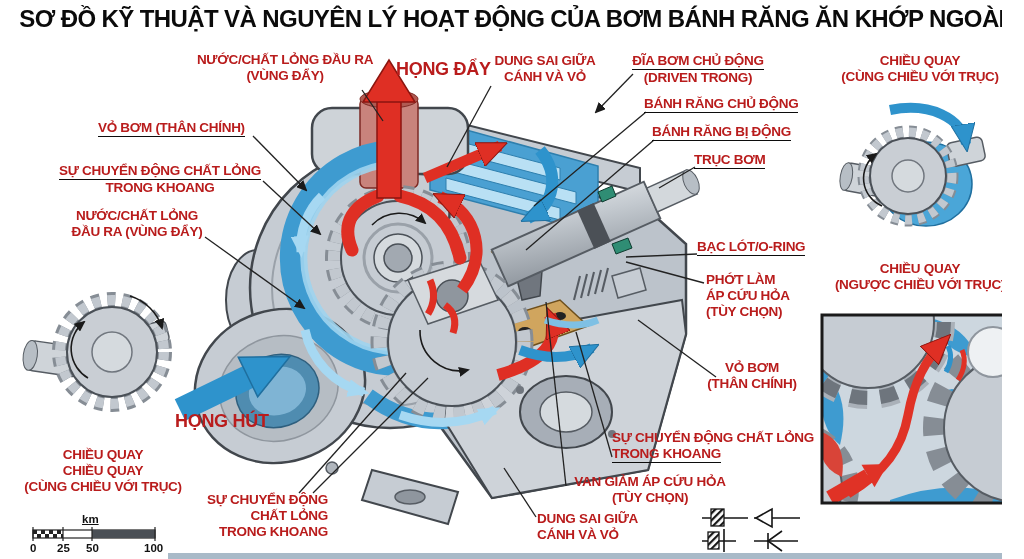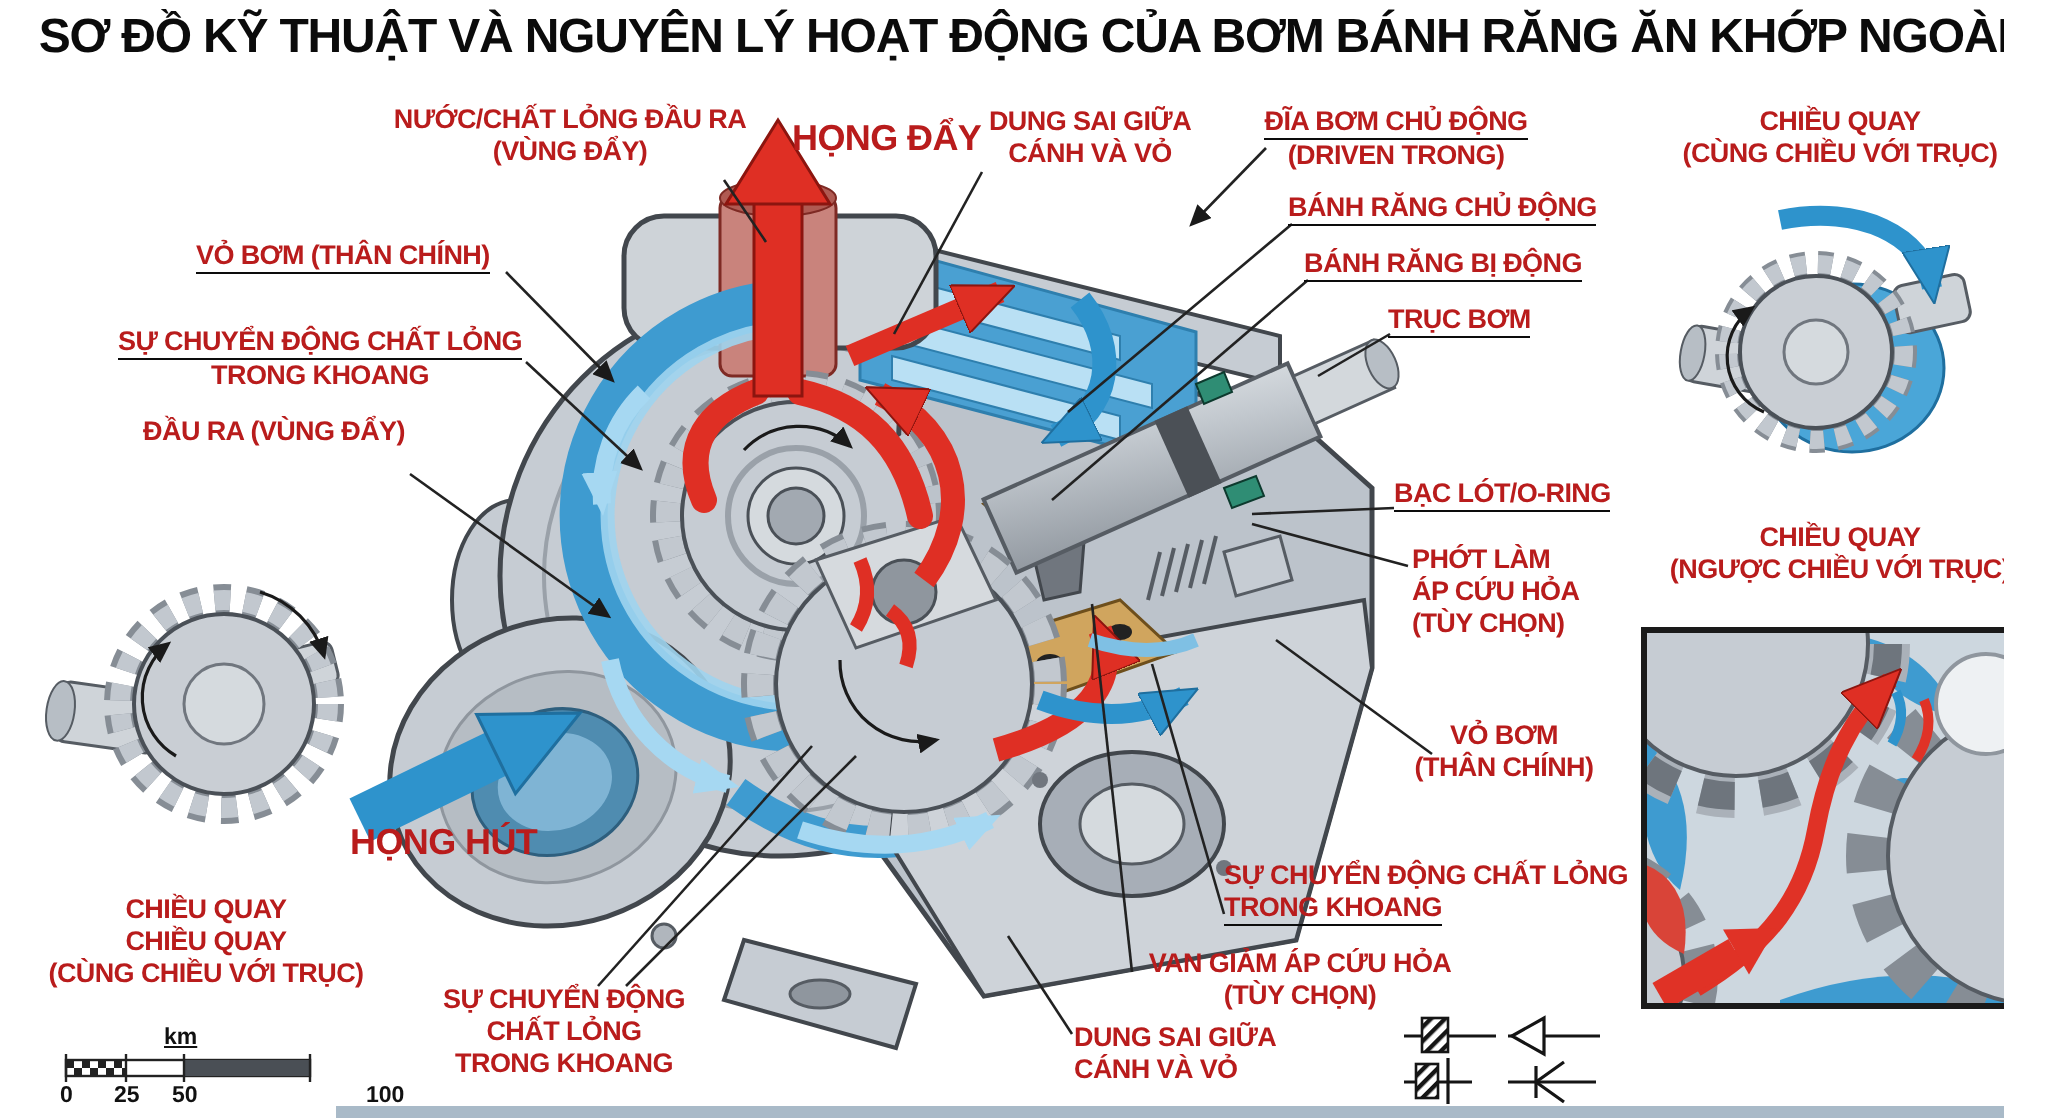--- a/index.html
+++ b/index.html
@@ -317,20 +317,21 @@
 <div class="lbl u" style="left:98px;top:120px;">
   <span>VỎ BƠM (THÂN CHÍNH)</span>
 </div>
 
 <div class="lbl ctr" style="left:50px;top:163px;width:220px;">
   <div class="u"><span>SỰ CHUYỂN ĐỘNG CHẤT LỎNG</span></div>
   <div><span>TRONG KHOANG</span></div>
 </div>
 
 <div class="lbl ctr" style="left:62px;top:208px;width:150px;">
+  <div><span>NƯỚC/CHẤT LỎNG</span></div>
   <div><span>ĐẦU RA (VÙNG ĐẨY)</span></div>
 </div>
 
 <div class="lbl ctr" style="left:487px;top:53px;width:116px;">
   <div><span>DUNG SAI GIỮA</span></div>
   <div><span>CÁNH VÀ VỎ</span></div>
 </div>
 
 <div class="lbl ctr" style="left:622px;top:53px;width:152px;">
   <div class="u"><span>ĐĨA BƠM CHỦ ĐỘNG</span></div>
@@ -392,26 +393,26 @@
 <div class="lbl ctr" style="left:566px;top:474px;width:168px;">
   <div><span>VAN GIẢM ÁP CỨU HỎA</span></div>
   <div><span>(TÙY CHỌN)</span></div>
 </div>
 
 <div class="lbl" style="left:537px;top:511px;">
   <div><span>DUNG SAI GIỮA</span></div>
   <div><span>CÁNH VÀ VỎ</span></div>
 </div>
 
-<div class="lbl ctr" style="left:212px;top:492px;width:140px;">
+<div class="lbl ctr" style="left:188px;top:492px;width:140px;text-align:right;">
   <div><span>SỰ CHUYỂN ĐỘNG</span></div>
   <div><span>CHẤT LỎNG</span></div>
   <div><span>TRONG KHOANG</span></div>
 </div>
 
 
 <div class="tick" style="left:82px;top:513px;text-decoration:underline;">km</div>
 <div class="tick" style="left:30px;top:542px;">0</div>
 <div class="tick" style="left:57px;top:542px;">25</div>
 <div class="tick" style="left:86px;top:542px;">50</div>
-<div class="tick" style="left:144px;top:542px;margin-left:39px;">100</div>
+<div class="tick" style="left:144px;top:542px;">100</div>
 
 </div>
 
 </body></html>

